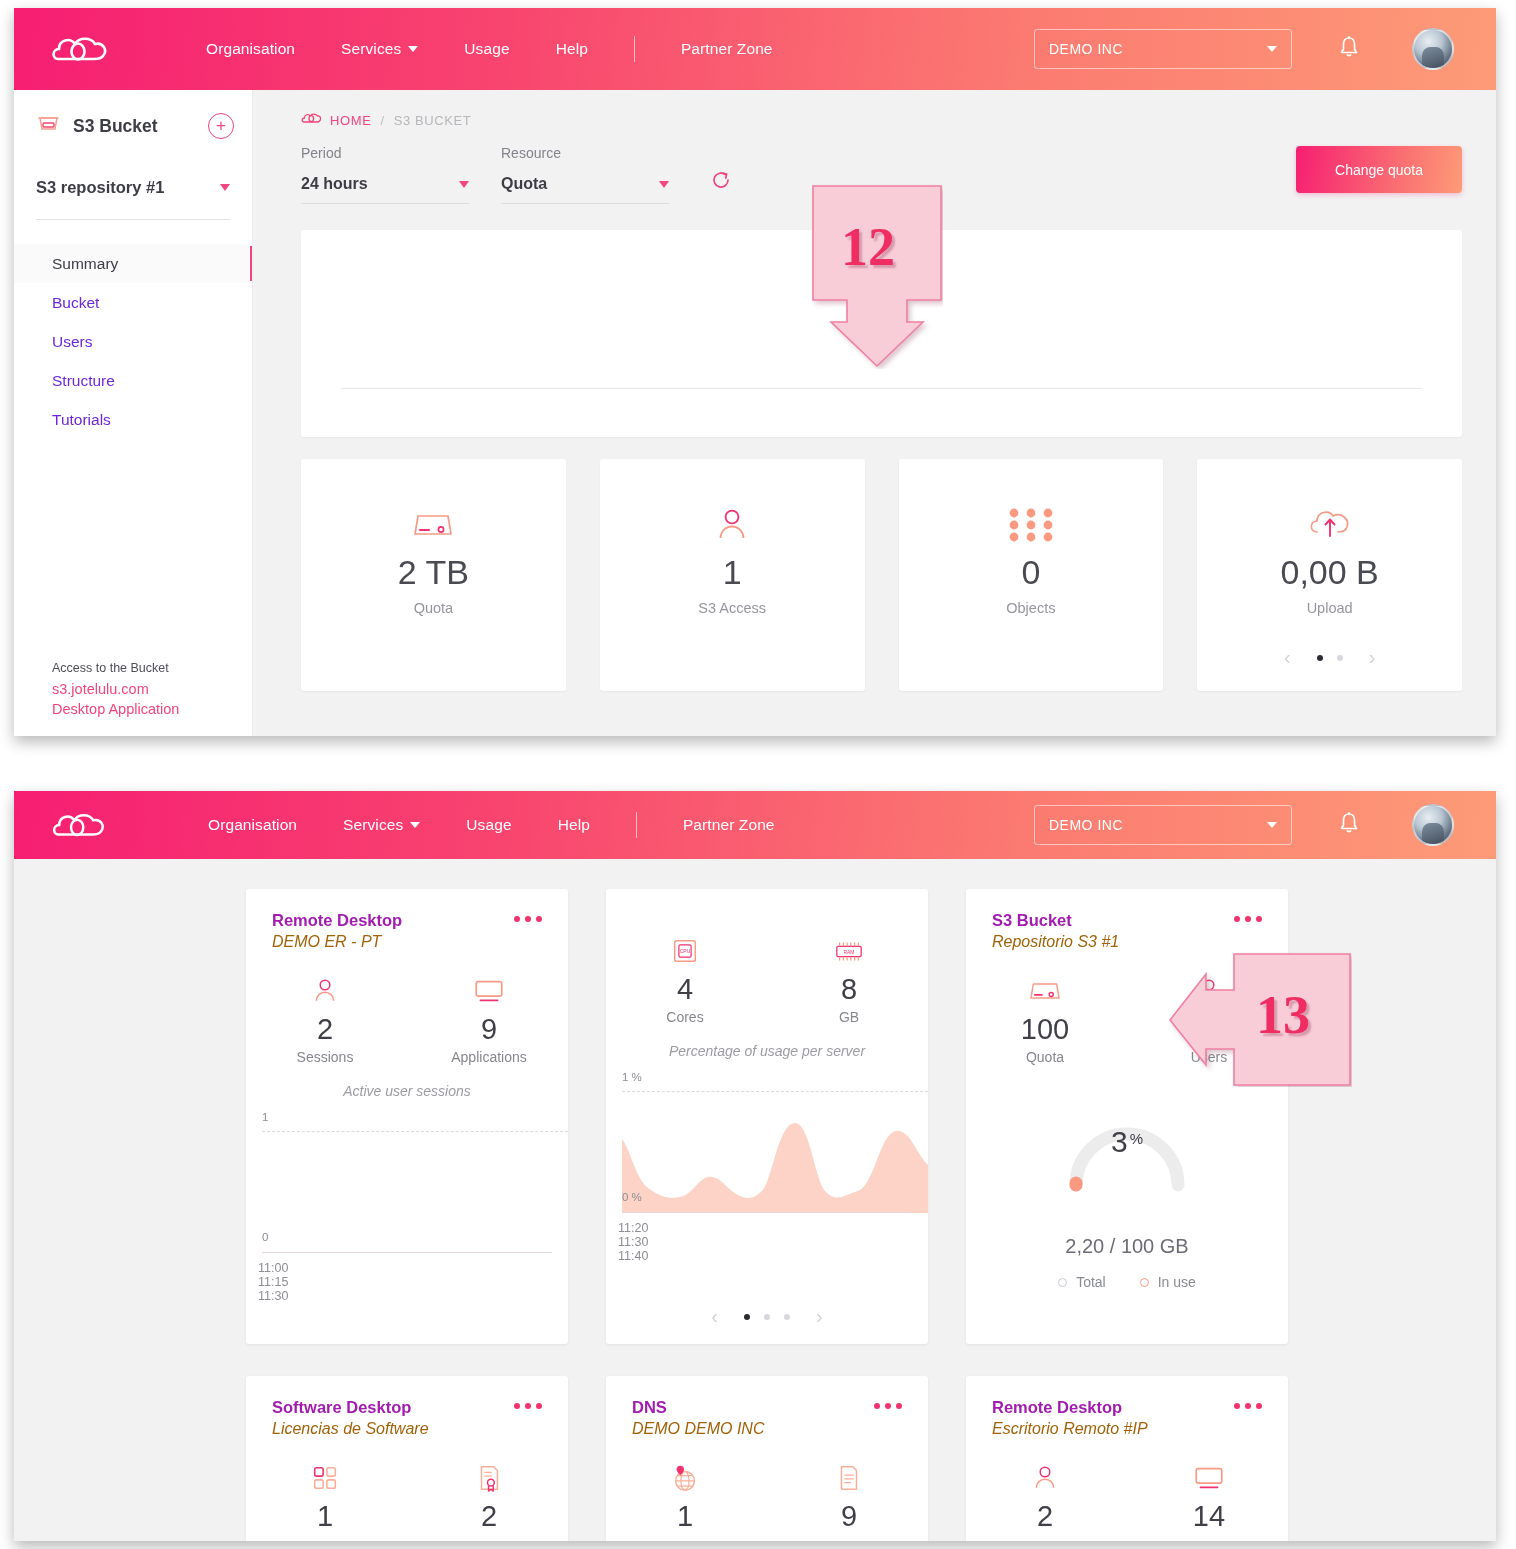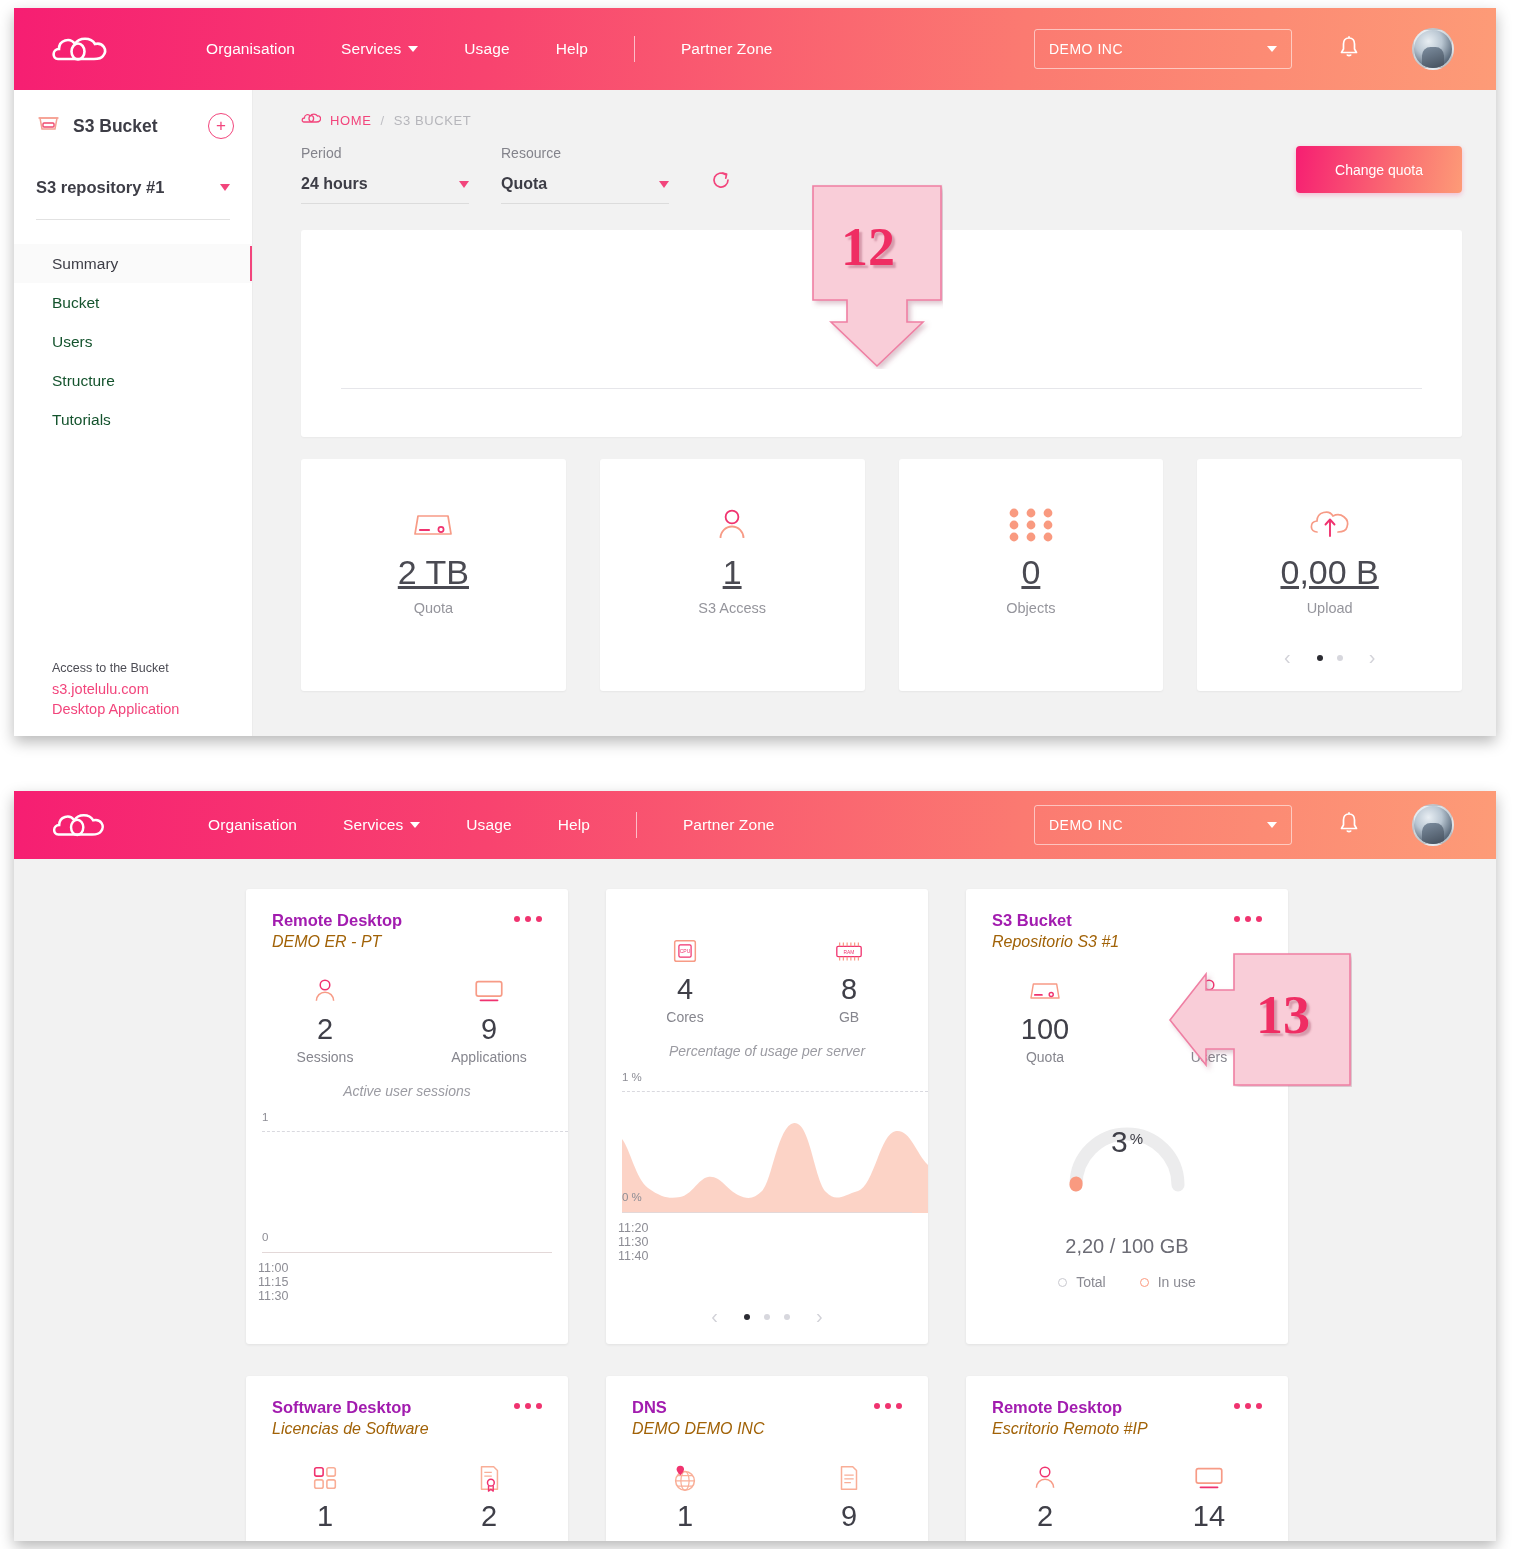--- a/index.html
+++ b/index.html
@@ -86,21 +86,21 @@
   }
   .sb-repo-label { font-size: 16.5px; font-weight: bold; color: #3d3d46; }
   .sb-repo-caret {
     margin-left:auto;
     border-left: 5px solid transparent; border-right: 5px solid transparent;
     border-top: 7px solid #f2457c;
   }
   .sb-menu { margin-top: 24px; }
   .sb-item {
     height: 39px; display:flex; align-items:center; padding-left: 38px;
-    font-size: 15.5px; color: #14532d; cursor: pointer; position: relative;
+    font-size: 15.5px; color: #6d28d9; cursor: pointer; position: relative;
   }
   .sb-item.active { color: #3d3d46; background: #fafafa; }
   .sb-item.active::after {
     content:""; position:absolute; right:0; top:2px; bottom:2px; width: 2px; background:#f2457c;
   }
   .sb-foot { position:absolute; left: 38px; bottom: 16px; }
   .sb-foot-title { font-size: 12.5px; color: #4d4d55; margin-bottom: 4px; }
   .sb-foot-link { font-size: 14.5px; color: #f2457c; cursor:pointer; line-height: 1.42; }
 
   .content { flex: 1; position: relative; padding: 22px 34px 0 48px; }
@@ -140,21 +140,21 @@
   }
 
   .statgrid { display: flex; gap: 34px; margin-top: 22px; }
   .statcard {
     flex: 1; height: 232px; background:#fff; border-radius:3px;
     box-shadow: 0 1px 2px rgba(0,0,0,.05);
     display:flex; flex-direction:column; align-items:center; padding-top: 44px;
     position: relative;
   }
   .stat-ico { height: 44px; display:flex; align-items:center; justify-content:center; }
-  .stat-val { font-size: 34px; color: #4a4a52; margin-top: 6px; font-weight: 300; text-decoration: underline; }
+  .stat-val { font-size: 34px; color: #4a4a52; margin-top: 6px; font-weight: 300; }
   .stat-lbl { font-size: 14.5px; color: #95959c; margin-top: 8px; }
   .carousel {
     position:absolute; bottom: 22px; left: 0; right: 0;
     display:flex; align-items:center; justify-content:center; gap: 14px;
   }
   .car-arrow { color:#d2d2d8; font-size: 20px; cursor:pointer; padding: 0 12px; }
   .dot { width:6px; height:6px; border-radius:50%; background:#d7d7dd; cursor:pointer; }
   .dot.on { background:#2b2b32; }
 
   

